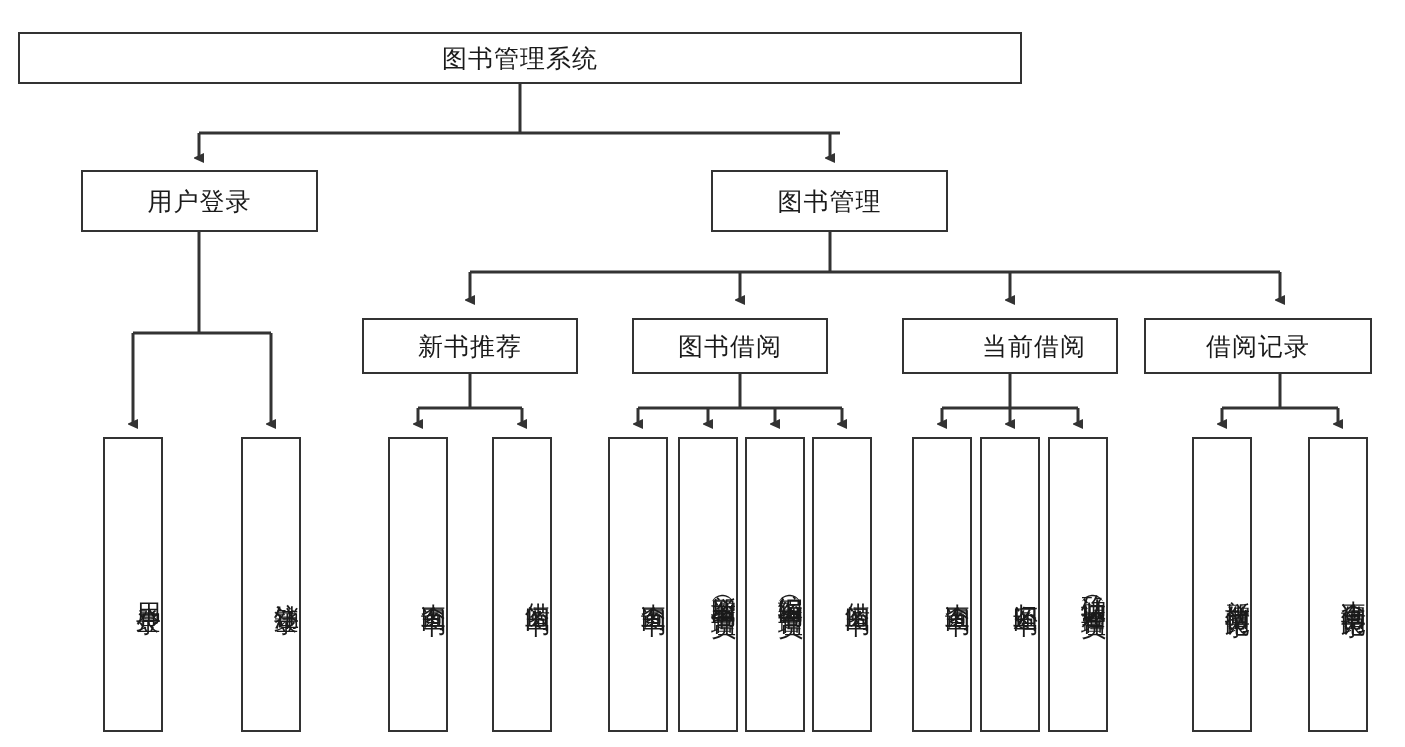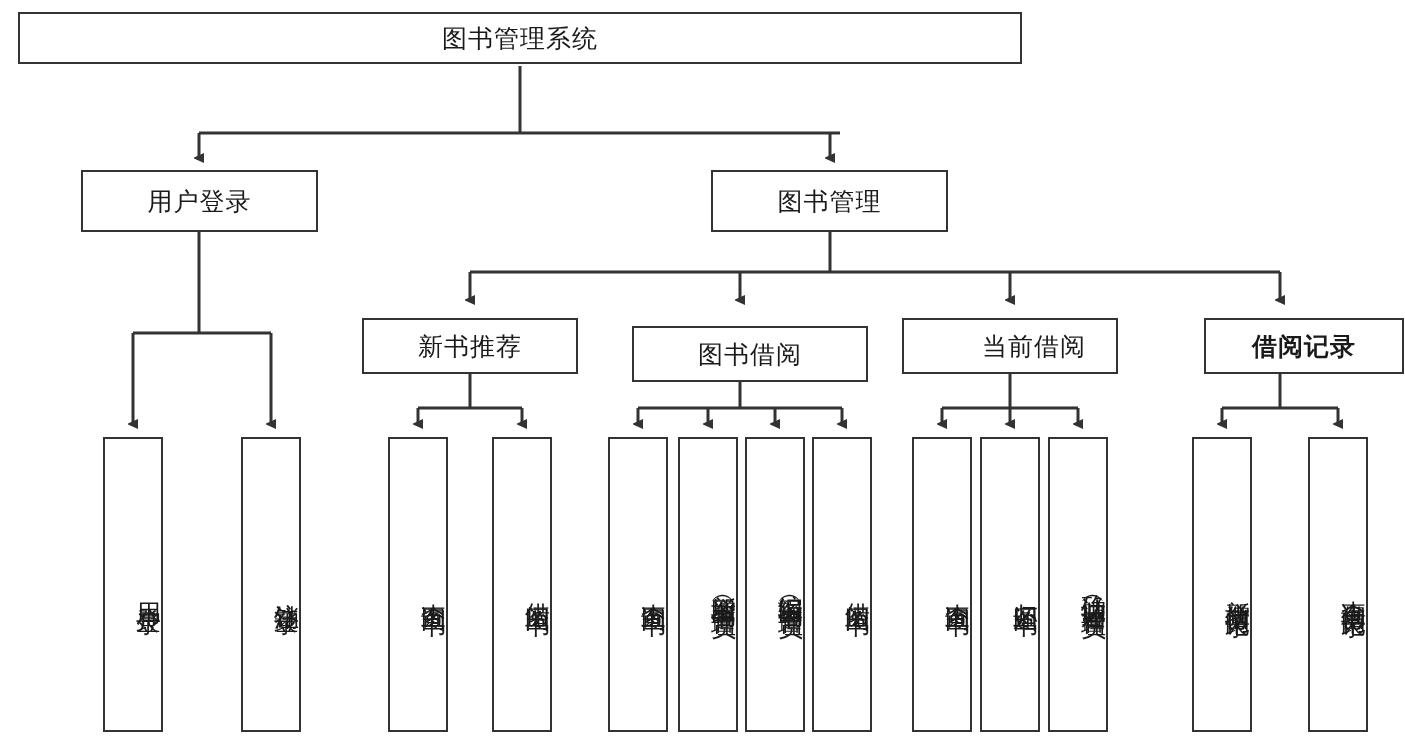--- a/index.html
+++ b/index.html
@@ -109,41 +109,41 @@
       <path d="M 1010 408 L 1010 424" marker-end="url(#arrow)"></path>
       <path d="M 1078 408 L 1078 424" marker-end="url(#arrow)"></path>
 
       <path d="M 1280 374 L 1280 408"></path>
       <path d="M 1222 408 L 1338 408"></path>
       <path d="M 1222 408 L 1222 424" marker-end="url(#arrow)"></path>
       <path d="M 1338 408 L 1338 424" marker-end="url(#arrow)"></path>
     </g>
   </svg>
 
-  <div class="node horiz" style="left:18px; top:12px; width:1004px; height:52px;">
+  <div class="node horiz" style="left:18px; top:32px; width:1004px; height:52px;">
     <span class="lbl">图书管理系统</span>
   </div>
 
   <div class="node horiz" style="left:81px; top:170px; width:237px; height:62px;">
     <span class="lbl">用户登录</span>
   </div>
   <div class="node horiz" style="left:711px; top:170px; width:237px; height:62px;text-align:center;">
     <span class="lbl">图书管理</span>
   </div>
 
   <div class="node horiz" style="left:362px; top:318px; width:216px; height:56px;">
     <span class="lbl">新书推荐</span>
   </div>
-  <div class="node horiz" style="left:632px; top:318px; width:236px; height:56px;margin-top:8px;">
+  <div class="node horiz" style="left:632px; top:318px; width:196px; height:56px;">
     <span class="lbl">图书借阅</span>
   </div>
   <div class="node horiz" style="left:902px; top:318px; width:216px; height:56px;padding-left:48px;">
     <span class="lbl">当前借阅</span>
   </div>
-  <div class="node horiz" style="left:1204px; top:318px; width:200px; height:56px;font-weight:bold;">
+  <div class="node horiz" style="left:1144px; top:318px; width:228px; height:56px;">
     <span class="lbl">借阅记录</span>
   </div>
 
   <div class="node vert" style="left:103px; top:437px; width:60px; height:295px;">
     <span class="lbl">用户登录</span>
   </div>
   <div class="node vert" style="left:241px; top:437px; width:60px; height:295px;">
     <span class="lbl">注销登录</span>
   </div>
 

